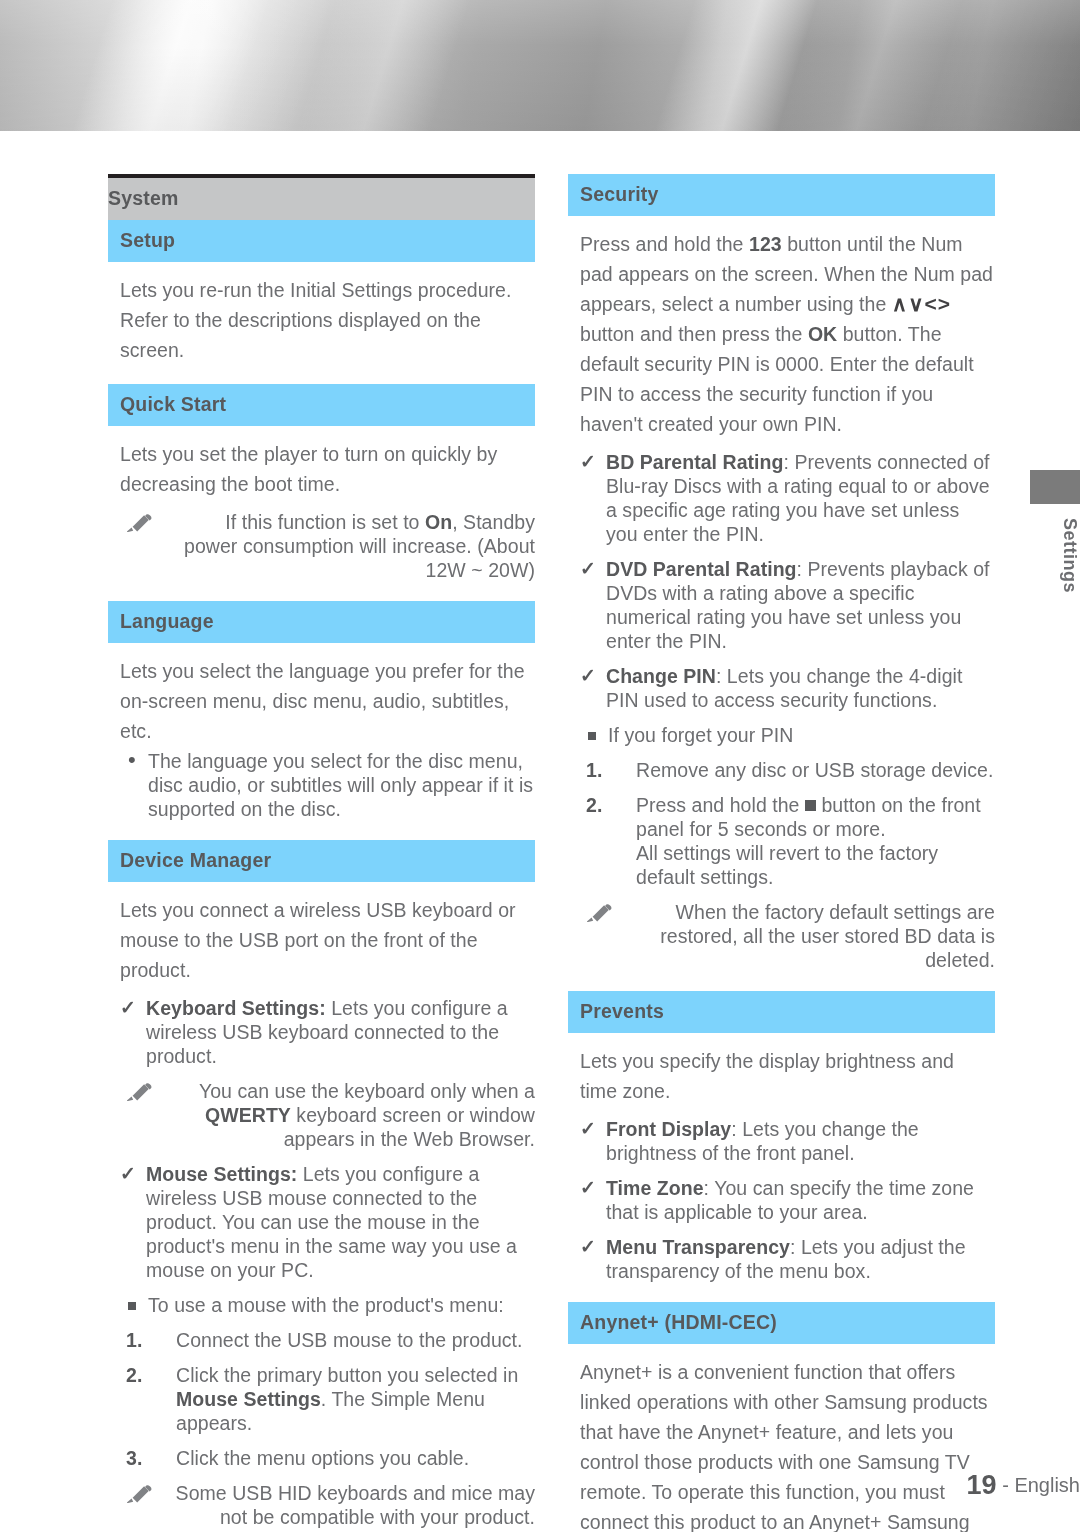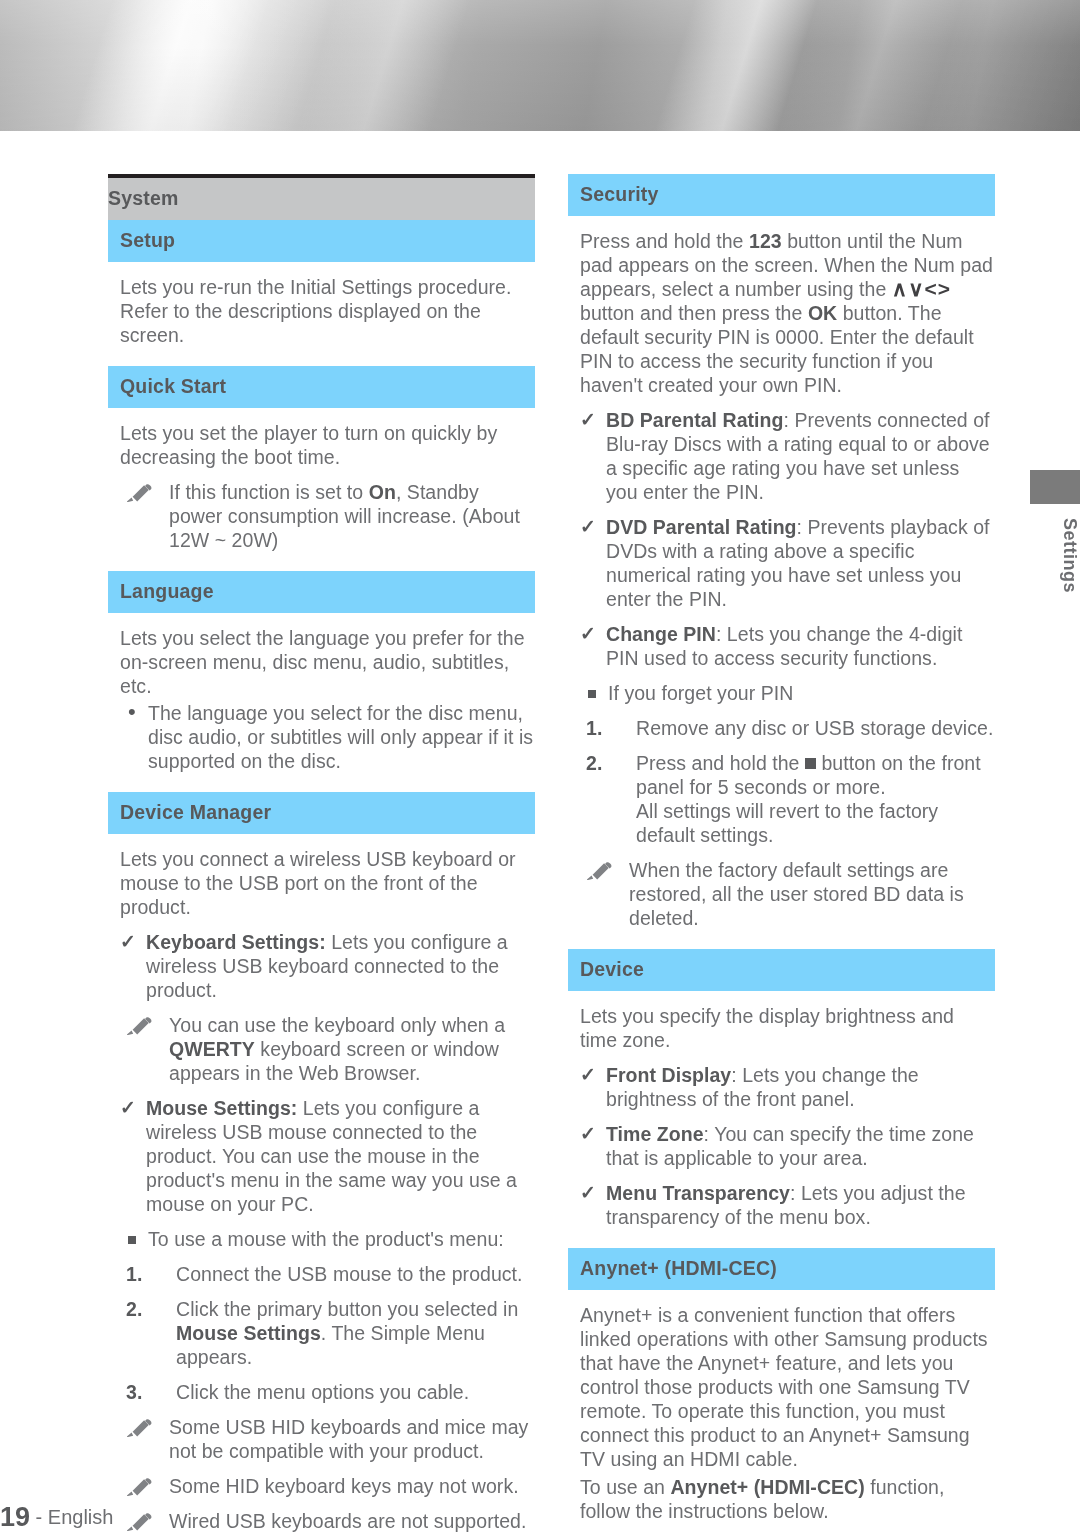--- a/index.html
+++ b/index.html
@@ -114,21 +114,21 @@
     font-weight: bold;
     color: #58595b;
     padding: 9px 0 10px 12px;
     letter-spacing: 0.2px;
   }
   .sub-bar.spaced { margin-top: 19px; }
 
   
   .para {
     font-size: 19.5px;
-    line-height: 24px;
+    line-height: 30px;
     color: #6d6e71;
     margin: 13px 0 0 12px;
     letter-spacing: 0.05px;
   }
   .para.tight { margin-top: 4px; }
 
   .item {
     position: relative;
     font-size: 19.5px;
     line-height: 24px;
@@ -137,21 +137,21 @@
     letter-spacing: 0.05px;
   }
   .item .mark {
     position: absolute;
     left: 0;
     top: 0;
     color: #6d6e71;
   }
 
   
-  .note        { padding-left: 49px; margin-left: 12px; }
+  .note        { padding-left: 49px; margin-left: 12px; text-align: right; }
   .note .mark  { left: 6px; top: 3px; }
 
   
   .check       { padding-left: 26px; margin-left: 12px; }
   .check .mark { left: 0; top: 0; font-size: 19px; font-weight: bold; color: #58595b; }
 
   
   .dot         { padding-left: 28px; margin-left: 12px; margin-top: 3px; }
   .dot .mark   { left: 8px; top: -1px; font-size: 22px; line-height: 24px; color: #58595b; }
 
@@ -183,24 +183,23 @@
     color: #414042;
     letter-spacing: 1px;
   }
 
   
   .footer {
     position: absolute;
     left: 0;
     top: 1470px;
     width: 1080px;
-    text-align: left;
+    text-align: right;
     color: #6d6e71;
     font-size: 20px;
-    margin-top: 32px;
   }
   .footer .pg {
     font-size: 27px;
     font-weight: bold;
     color: #58595b;
     vertical-align: -2px;
   }
 </style>
 </head>
 <body>
@@ -366,21 +365,21 @@
             <g fill="#808285">
               <path d="M23.8 1.2c-1.1-1.1-2.6-1.4-3.4-.6l-1.4 1.4 4.6 4.6 1.4-1.4c.8-.8.5-2.3-.6-3.4z"></path>
               <path d="M18.1 1.3 6.6 12.8l4.6 4.6L22.7 5.9z"></path>
               <path d="M5.6 13.6 1.2 17.3c-.4.3-.1.9.4.8l5.6-1.3z"></path>
             </g>
           </svg>
       </span>
       <span>When the factory default settings are restored, all the user stored BD data is deleted.</span>
     </div>
 
-    <div class="sub-bar spaced">Device</div>
+    <div class="sub-bar spaced">Prevents</div>
     <div class="para">Lets you specify the display brightness and time zone.</div>
 
     <div class="item check">
       <span class="mark">✓</span>
       <span><b>Front Display</b><span>: Lets you change the brightness of the front panel.</span></span>
     </div>
     <div class="item check">
       <span class="mark">✓</span>
       <span><b>Time Zone</b><span>: You can specify the time zone that is applicable to your area.</span></span>
     </div>

